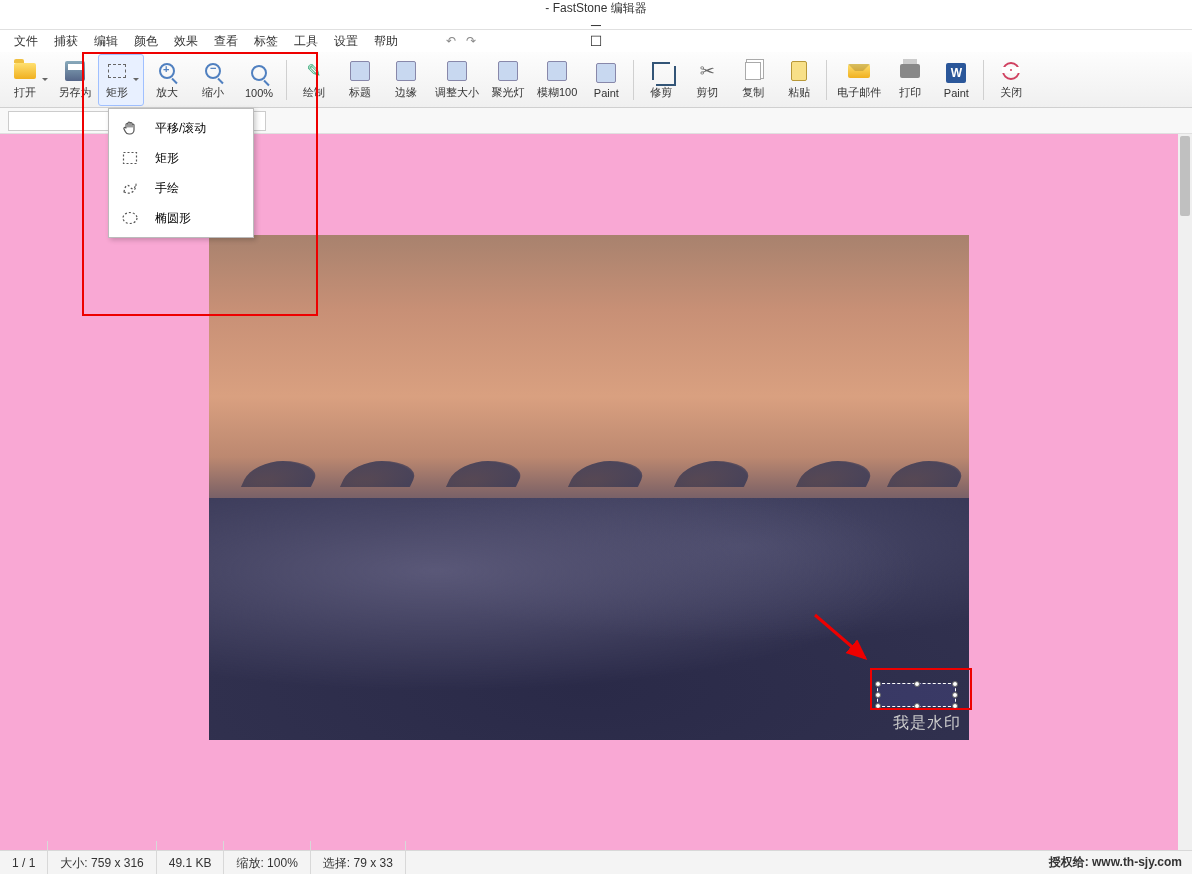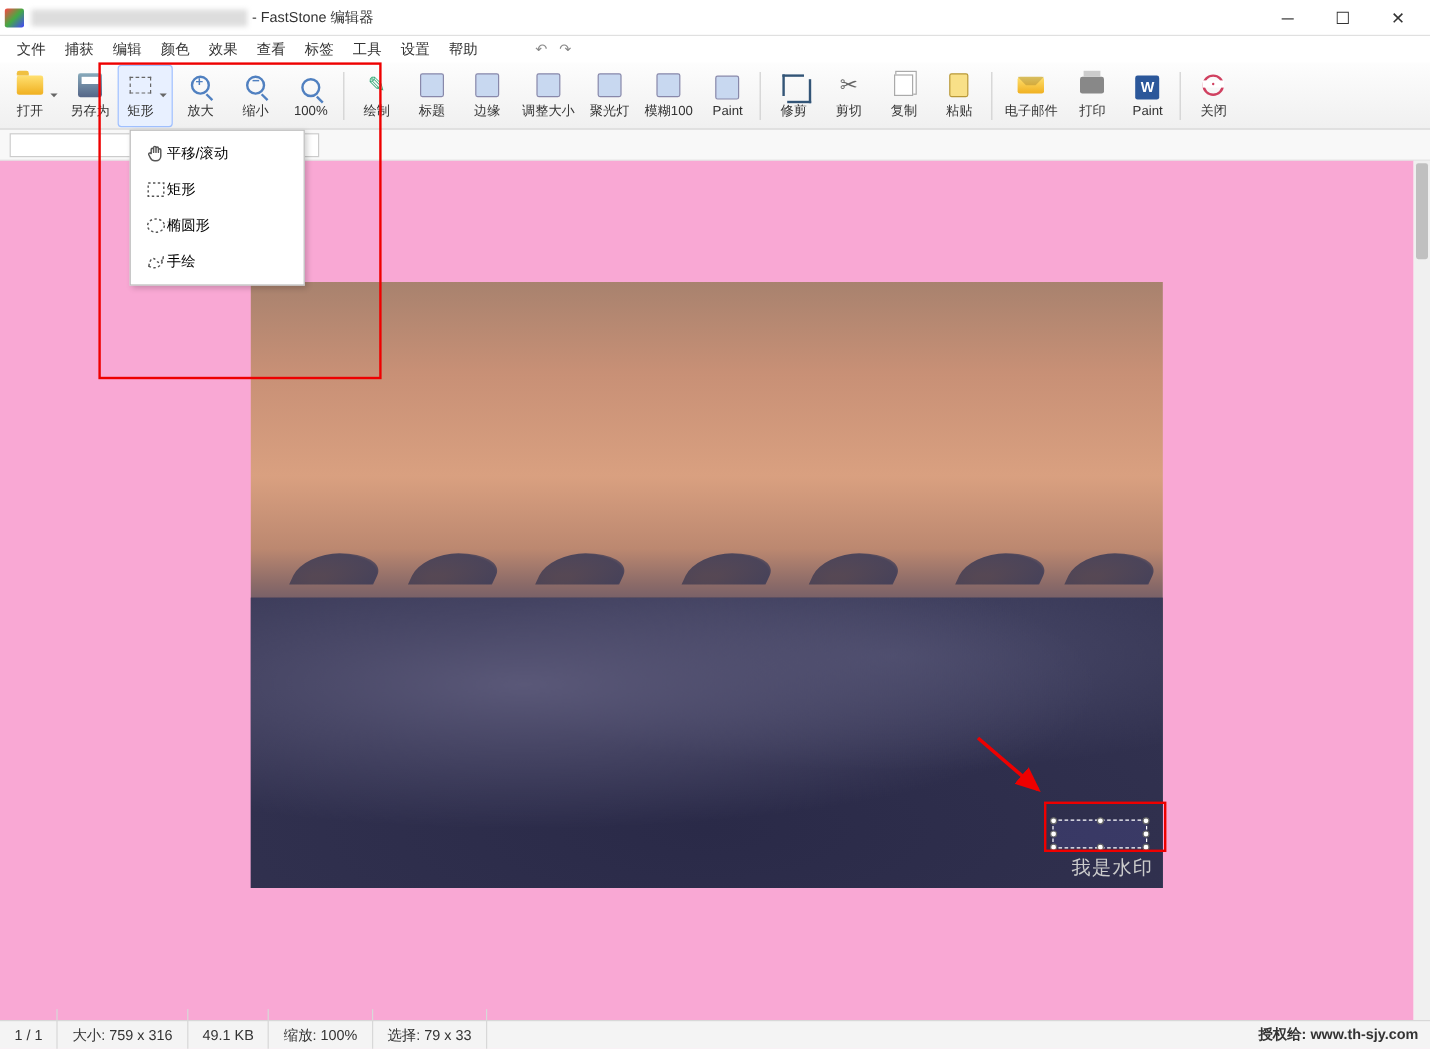--- a/index.html
+++ b/index.html
@@ -1,17 +1,17 @@
 <!DOCTYPE html>
 <html><head>
 <meta charset="utf-8">
 <style>
 *{margin:0;padding:0;box-sizing:border-box;font-family:"Microsoft YaHei",SimSun,Arial,sans-serif;}
 body{background:#fff;width:1192px;height:874px;overflow:hidden;position:relative;}
-.titlebar{height:30px;background:#fff;display:flex;align-items:center;padding:0 4px;border-bottom:1px solid #e0e0e0;}
+.titlebar{height:30px;background:#fff;display:flex;align-items:center;padding:0 4px;border-bottom:1px solid #e0e0e0;flex-direction:column;}
 .titlebar .app-icon{width:16px;height:16px;margin-right:6px;background:linear-gradient(135deg,#f44,#4a4 50%,#44f);border-radius:2px;}
 .titlebar .title-text{font-size:12px;color:#333;flex:0 0 auto;}
 .titlebar .title-blur{display:inline-block;width:180px;height:14px;background:#ddd;filter:blur(2px);margin-right:4px;vertical-align:middle;}
 .titlebar .spacer{flex:1;}
 .titlebar .win-btn{width:46px;height:30px;display:flex;align-items:center;justify-content:center;cursor:pointer;font-size:14px;color:#333;}
 .menubar{height:22px;background:#fff;display:flex;align-items:center;padding:0 6px;font-size:12px;color:#333;gap:0;}
 .menubar .menu-item{padding:0 8px;cursor:pointer;line-height:22px;}
 .menubar .menu-redo-undo{margin-left:40px;display:flex;gap:10px;color:#888;}
 .toolbar{height:56px;background:linear-gradient(#fdfdfd,#f0f0f0);border-bottom:1px solid #d0d0d0;display:flex;align-items:center;padding:0 6px;position:relative;}
 .tool-btn{display:flex;flex-direction:column;align-items:center;justify-content:center;min-width:46px;height:52px;padding:2px 6px;cursor:pointer;font-size:11px;color:#333;gap:2px;}
@@ -32,21 +32,21 @@
 .watermark{position:absolute;right:8px;bottom:6px;color:#ccc;font-size:16px;letter-spacing:1px;}
 .selection-rect{position:absolute;border:1px dashed #fff;background:rgba(100,100,200,0.2);}
 .selection-rect .handle{position:absolute;width:6px;height:6px;background:#fff;border:1px solid #666;border-radius:50%;}
 .red-box{position:absolute;border:2px solid #e00;}
 .red-arrow{position:absolute;color:#e00;}
 .red-arrow svg{overflow:visible;}
 .statusbar{position:absolute;bottom:0;left:0;right:0;height:24px;background:#f4f4f4;border-top:1px solid #d8d8d8;display:flex;align-items:center;font-size:12px;color:#333;}
 .status-cell{padding:10px 12px;border-right:1px solid #d8d8d8;line-height:24px;}
 .status-right{margin-left:auto;padding:0 10px;font-weight:bold;}
 .dropdown-menu{position:absolute;background:#fff;border:1px solid #bbb;box-shadow:2px 2px 5px rgba(0,0,0,0.2);z-index:100;padding:4px 0;font-size:12px;}
-.dropdown-item{display:flex;align-items:center;padding:6px 18px 6px 12px;cursor:pointer;}
+.dropdown-item{display:flex;align-items:center;gap:16px;padding:6px 18px 6px 12px;cursor:pointer;}
 .dropdown-item .dd-icon{width:18px;height:18px;display:flex;align-items:center;justify-content:center;color:#555;}
 .dropdown-item .dd-icon svg{display:block;}
 .icon-folder{background:linear-gradient(#ffe070,#f0b020);width:22px;height:16px;border-radius:2px;position:relative;}
 .icon-folder::before{content:'';position:absolute;top:-4px;left:0;width:10px;height:4px;background:#f0c040;border-radius:2px 2px 0 0;}
 .icon-save{width:20px;height:20px;background:linear-gradient(#8ab,#568);border-radius:2px;position:relative;}
 .icon-save::after{content:'';position:absolute;top:3px;left:3px;right:3px;height:6px;background:#fff;}
 .icon-dashed-rect{width:18px;height:14px;border:1.5px dashed #666;}
 .icon-zoom{width:16px;height:16px;border:2px solid #5080c0;border-radius:50%;position:relative;}
 .icon-zoom::after{content:'';position:absolute;bottom:-5px;right:-5px;width:7px;height:2px;background:#5080c0;transform:rotate(45deg);}
 .icon-zoom.plus::before{content:'+';position:absolute;top:-2px;left:2px;color:#5080c0;font-size:11px;font-weight:bold;}
@@ -286,32 +286,32 @@
       <span class="dd-icon">
         <svg width="18" height="18" viewBox="0 0 18 18">
           <rect x="2.5" y="3.5" width="13" height="11" fill="none" stroke="#555" stroke-width="1.2" stroke-dasharray="2 2"></rect>
         </svg>
       </span>
       <span>矩形</span>
     </div>
   <div class="dropdown-item">
       <span class="dd-icon">
         <svg width="18" height="18" viewBox="0 0 18 18">
+          <path d="M3 13 C4 6,7 5,9 8 C11 11,14 10,15 5 C15 11,11 15,6 14 Z" fill="none" stroke="#555" stroke-width="1.2" stroke-dasharray="2 2" stroke-linejoin="round"></path>
+        </svg>
+      </span>
+      <span>手绘</span>
+    </div>
+  <div class="dropdown-item">
+      <span class="dd-icon">
+        <svg width="18" height="18" viewBox="0 0 18 18">
           <ellipse cx="9" cy="9" rx="7" ry="5.5" fill="none" stroke="#555" stroke-width="1.2" stroke-dasharray="2 2"></ellipse>
         </svg>
       </span>
       <span>椭圆形</span>
-    </div>
-  <div class="dropdown-item">
-      <span class="dd-icon">
-        <svg width="18" height="18" viewBox="0 0 18 18">
-          <path d="M3 13 C4 6,7 5,9 8 C11 11,14 10,15 5 C15 11,11 15,6 14 Z" fill="none" stroke="#555" stroke-width="1.2" stroke-dasharray="2 2" stroke-linejoin="round"></path>
-        </svg>
-      </span>
-      <span>手绘</span>
     </div>
 </div>
 
 <div class="statusbar">
   <div class="status-cell">1 / 1</div>
   <div class="status-cell">大小: 759 x 316</div>
   <div class="status-cell">49.1 KB</div>
   <div class="status-cell">缩放: 100%</div>
   <div class="status-cell">选择: 79 x 33</div>
   <div class="status-right">授权给: www.th-sjy.com</div>

